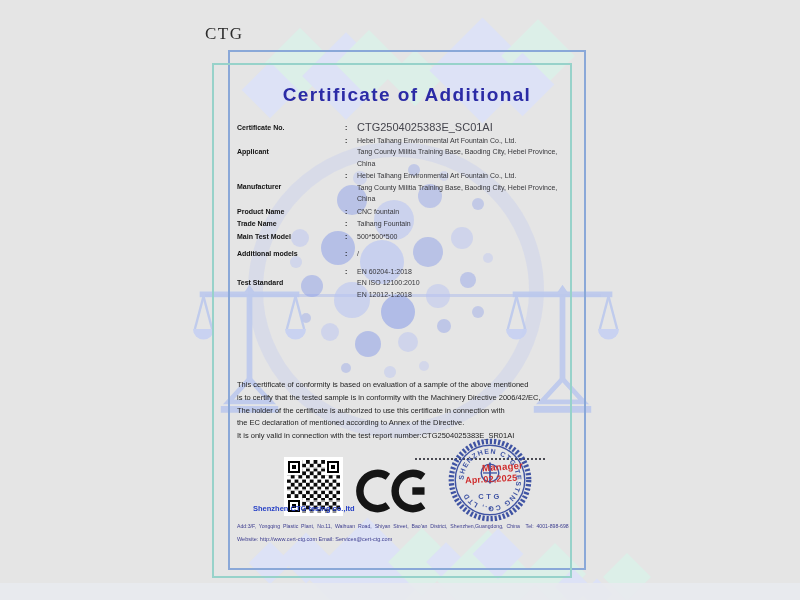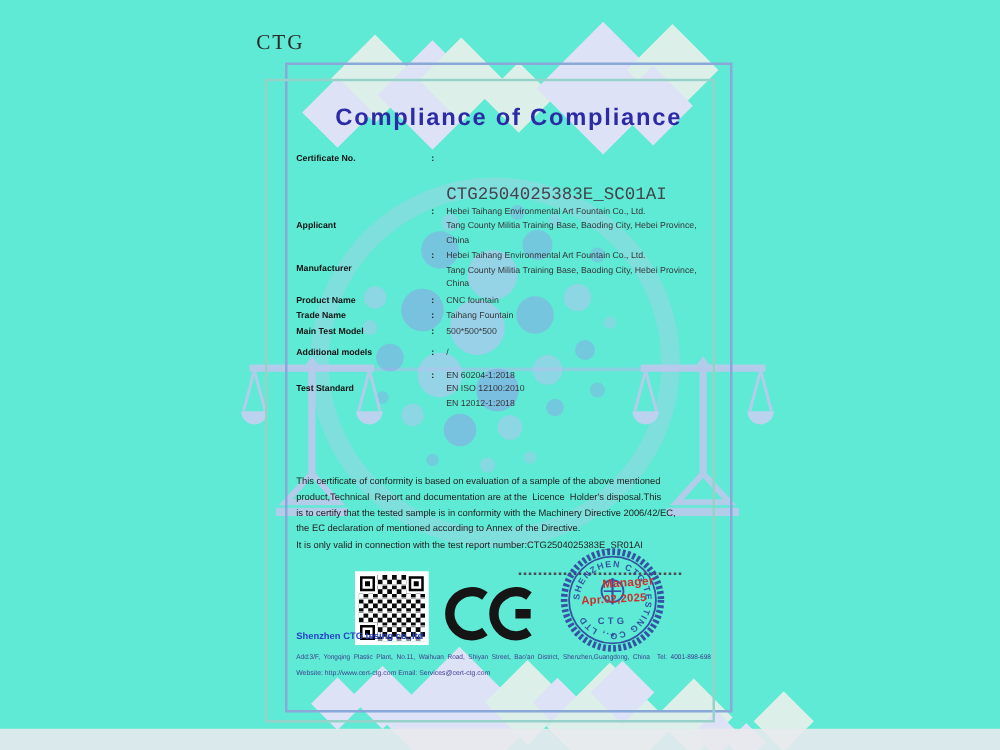--- a/index.html
+++ b/index.html
@@ -1,16 +1,16 @@
 <!DOCTYPE html>
 <html><head>
 <meta charset="utf-8">
 <style>
   html,body{margin:0;padding:0;background:#fff;}
-  .screen{position:relative;width:800px;height:600px;background:#5eead4;overflow:hidden;
+  .screen{position:relative;width:800px;height:600px;background:#e5e5e5;overflow:hidden;
           font-family:"Liberation Sans", sans-serif;}
   
   .dia{position:absolute;display:block;transform:rotate(45deg);z-index:1;}
   .dia.mint{background:#dcefe8;}
   .dia.peri{background:#dde2f6;}
   .bub{position:absolute;display:block;border-radius:50%;z-index:1;}
   .b1{background:#8ea0e8;}
   .b2{background:#b9c4f2;}
   .wm-ring{position:absolute;left:248px;top:142px;width:296px;height:296px;border:15px solid rgba(190,200,240,0.33);
            border-radius:50%;z-index:1;box-sizing:border-box;}
@@ -27,40 +27,40 @@
   .fields{position:absolute;left:237px;top:122px;width:336px;z-index:3;font-size:7px;line-height:11.5px;}
   .frow{display:flex;margin-bottom:1px;}
   .frow.gap{margin-top:6px;}
   .fl{width:108px;font-weight:700;color:#121212;flex:none;}
   .fl span{display:block;white-space:nowrap;}
   .fl span:empty{display:none;}
   .frow.mid1 .fl{padding-top:11px;}
   .fc{width:12px;font-weight:700;color:#121212;flex:none;}
   .fv{flex:1;color:#36363a;}
   .vl{white-space:nowrap;}
-  .serif{font-family:Liberation Mono, monospace;font-size:14px;color:#44444c;margin-top:29px;}
+  .serif{font-family:Liberation Sans, sans-serif;font-size:11px;color:#44444c;}
   .frow.r9 .fv{padding-top:5px;}
   .body-text{position:absolute;left:237px;top:379px;width:345px;z-index:3;font-size:7.5px;line-height:12.8px;color:#232323;}
   .body-text div{white-space:pre-wrap;}
   
   .qr{position:absolute;left:287px;top:460px;width:53px;height:53px;z-index:3;
       background-image:repeating-linear-gradient(0deg, rgba(255,255,255,0.55) 0 2px, transparent 2px 11px),
                        repeating-conic-gradient(#0a0a0a 0% 25%, #ffffff 0% 50%);
       background-size:100% 100%, 7.6px 7.6px;outline:3px solid #fff;}
   .finder{position:absolute;width:12px;height:12px;border:2px solid #000;background:#fff;box-sizing:border-box;box-shadow:0 0 0 2px #fff;}
   .finder i{position:absolute;left:2px;top:2px;width:4px;height:4px;background:#000;display:block;}
   .f-tl{left:1px;top:1px;} .f-tr{right:1px;top:1px;} .f-bl{left:1px;bottom:1px;}
   .ce{position:absolute;left:356px;top:466px;z-index:3;}
   .dotline{position:absolute;left:415px;top:458px;width:130px;height:0;border-top:2px dotted #4a4a52;z-index:3;}
   .stamp{position:absolute;left:446px;top:436px;width:88px;height:88px;z-index:4;opacity:.92;}
   .stamp-role{position:absolute;left:482px;top:461px;z-index:5;color:#cf2e2e;font-size:9.5px;font-weight:700;
               transform:rotate(-4deg);letter-spacing:.3px;}
   .stamp-date{position:absolute;left:465px;top:474px;z-index:5;color:#cf2e2e;font-size:9px;font-weight:700;
               transform:rotate(-3deg);letter-spacing:.2px;}
-  .footer-company{position:absolute;left:237px;top:504px;z-index:3;font-size:7.5px;font-weight:700;color:#2741c6;}
+  .footer-company{position:absolute;left:253px;top:504px;z-index:3;font-size:7.5px;font-weight:700;color:#2741c6;}
   .footer-address{position:absolute;left:237px;top:523px;z-index:3;font-size:5.5px;color:#3c3c8e;white-space:pre;
                   transform:scaleX(.94);transform-origin:left top;}
   .footer-website{position:absolute;left:237px;top:536px;z-index:3;font-size:5.5px;color:#3c3c8e;white-space:pre;}
   .gray-band{position:absolute;left:0;top:583px;width:800px;height:17px;background:rgba(232,234,238,0.9);z-index:4;}
 </style>
 </head>
 <body>
 
 <div class="screen">
 
@@ -145,21 +145,21 @@
       <line x1="108" y1="40" x2="99" y2="74" stroke-width="2.5"></line>
       <line x1="108" y1="40" x2="117" y2="74" stroke-width="2.5"></line>
       <path d="M97,74 A11,11 0 0 0 119,74 Z" fill="#c6d1f3" stroke="none"></path>
     </g>
   </svg>
 
   <div class="frame-blue"></div>
   <div class="frame-teal"></div>
 
   <div class="ctg-logo">CTG</div>
-  <h1 class="title">Compliance of Compliance</h1>
+  <h1 class="title">Certificate of Additional</h1>
 
   <div class="fields">
     <div class="frow">
       <div class="fl">
           <span>Certificate No.</span>
         </div>
       <div class="fc">:</div>
       <div class="fv">
           <div class="vl serif">CTG2504025383E_SC01AI</div>
         </div>
@@ -230,22 +230,22 @@
       <div class="fv">
         <div class="vl">EN 60204-1:2018</div>
         <div class="vl">EN ISO 12100:2010</div>
         <div class="vl">EN 12012-1:2018</div>
       </div>
     </div>
   </div>
 
   <div class="body-text">
     <div>This certificate of conformity is based on evaluation of a sample of the above mentioned</div>
-    <div>product,Technical  Report and documentation are at the  Licence  Holder's disposal.This</div>
     <div>is to certify that the tested sample is in conformity with the Machinery Directive 2006/42/EC,</div>
+    <div>The holder of the certificate is authorized to use this certificate in connection with</div>
     <div>the EC declaration of mentioned according to Annex of the Directive.</div>
     <div>It is only valid in connection with the test report number:CTG2504025383E_SR01AI</div>
   </div>
 
   <div class="qr">
     <div class="finder f-tl">
         <i></i>
       </div>
     <div class="finder f-tr">
         <i></i>

